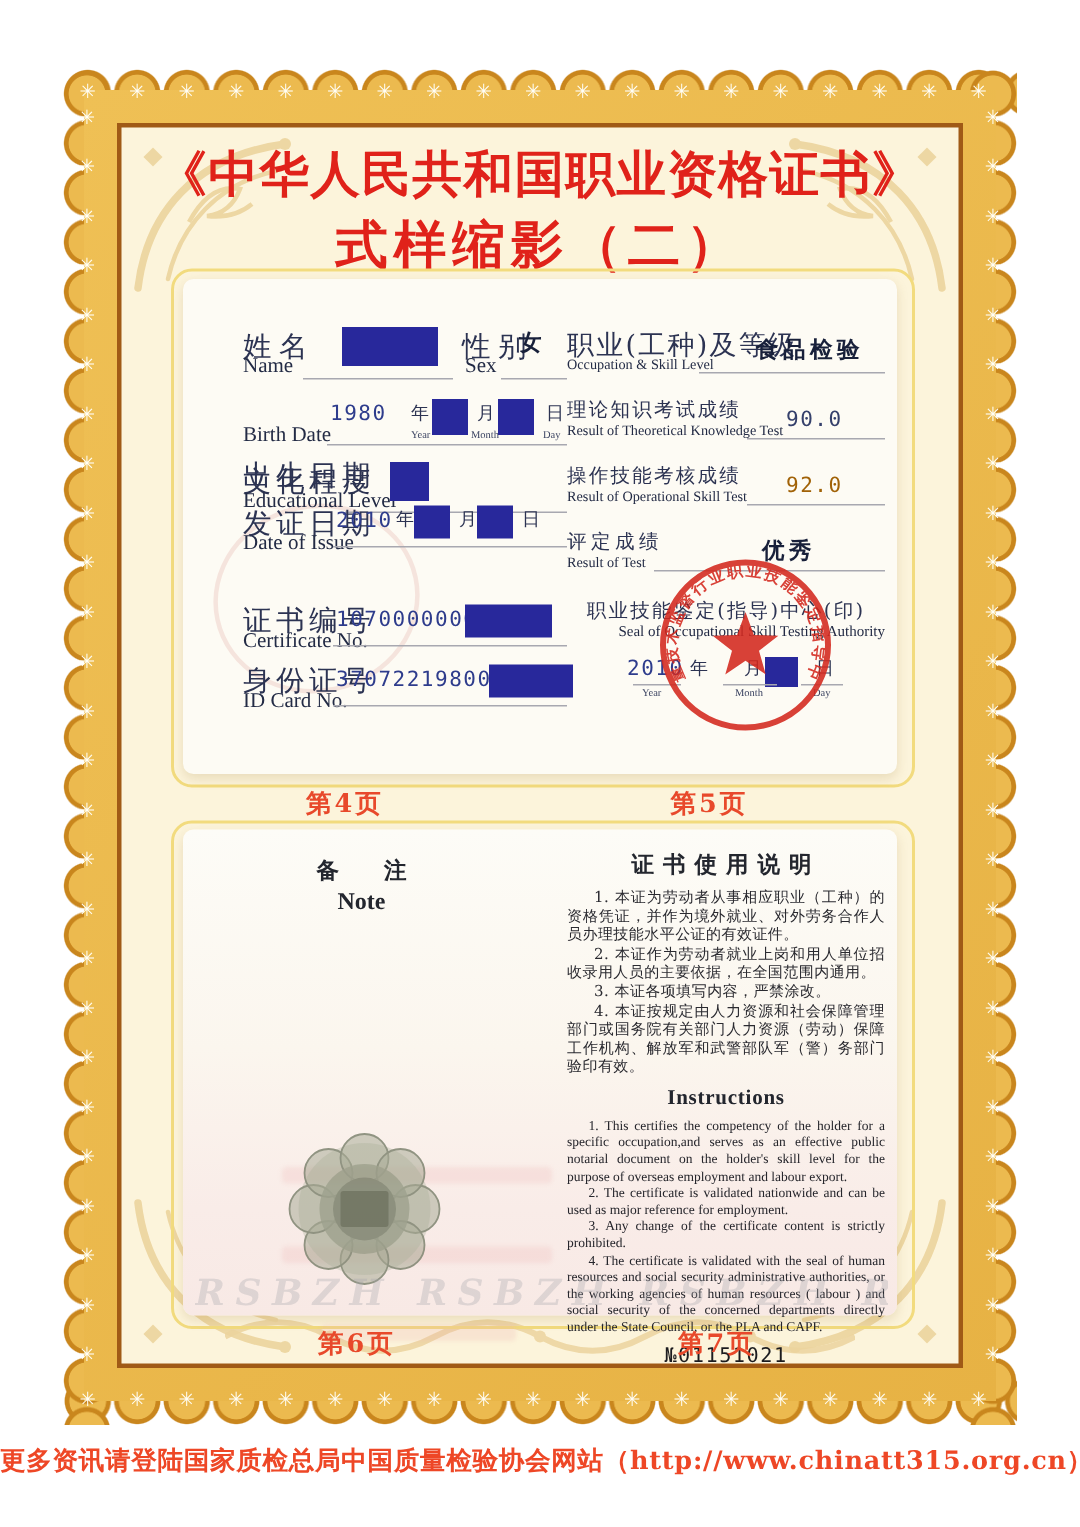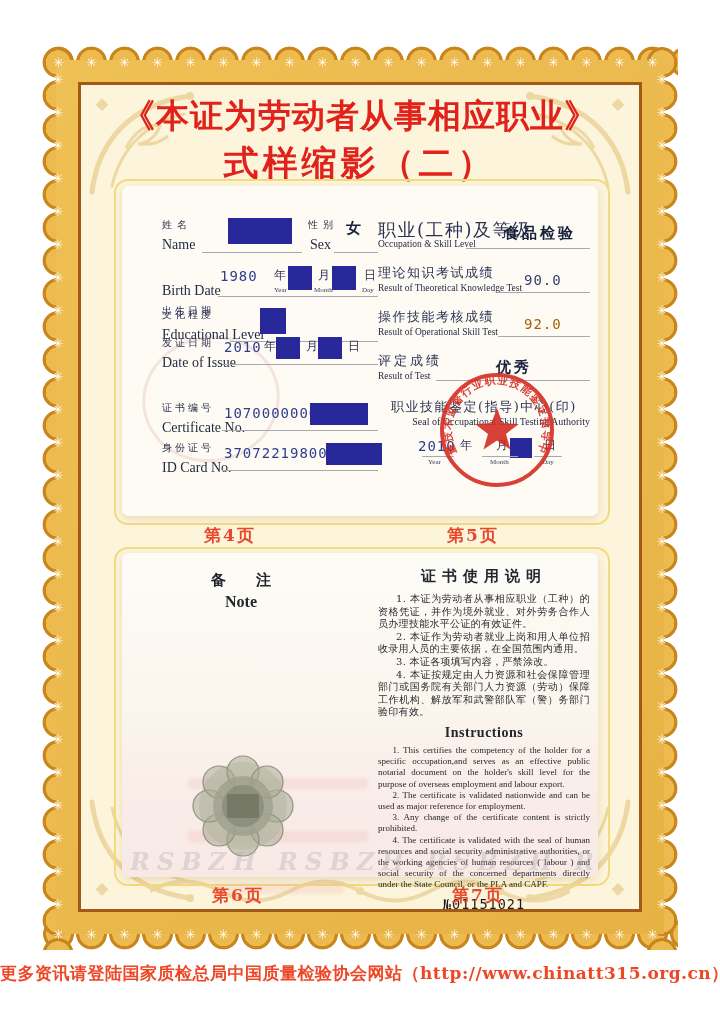--- a/index.html
+++ b/index.html
@@ -37,21 +37,21 @@
   .sf1{left:114px;top:179px;width:492px;height:342px;}
   .sf2{left:114px;top:547px;width:492px;height:335px;}
   .sheet{position:absolute;border-radius:7px;box-shadow:0 3px 8px rgba(150,110,40,.18);}
   .sheet1{left:122px;top:186px;width:476px;height:330px;background:#fdfbf4;}
   .sheet2{left:122px;top:553px;width:476px;height:324px;
     background:linear-gradient(180deg,#fdfcf7 0%,#fbf6ee 45%,#f9ece8 78%,#f8e9e5 100%);}
   .pagelbl{position:absolute;transform:translateX(-50%);color:#e8492b;
     font-size:17px;font-weight:600;letter-spacing:2px;white-space:nowrap;}
   
   .abs{position:absolute;white-space:nowrap;}
-  .zh{font-size:10px;color:#2c3352;letter-spacing:5px;}
+  .zh{font-size:19px;color:#2c3352;letter-spacing:5px;}
   .zh.t{letter-spacing:1.5px;font-size:13px;}
   .en{font-family:"Liberation Serif",serif;font-size:14px;color:#232b45;}
   .en.s{font-size:9.5px;}
   .sub{font-family:"Liberation Serif",serif;font-size:7px;color:#3a4260;}
   .unit{font-size:12px;color:#2c3352;}
   .num{font-family:"DejaVu Sans Mono","Liberation Mono",monospace;font-size:14px;
        color:#2e3c8c;letter-spacing:1px;}
   .hand{font-size:15px;font-weight:600;color:#18203a;letter-spacing:3px;}
   .redact{position:absolute;background:#28289b;}
   .uline{position:absolute;height:1px;background:#a8a8b0;}
@@ -210,21 +210,21 @@
     <rect x="12" y="12" width="9" height="9" transform="rotate(45 16 16)" fill="#ecd49e"></rect>
     <circle cx="104" cy="8" r="4" fill="#ecd49e"></circle>
   </svg>
   <svg class="vine" viewBox="0 0 420 30">
     <path d="M0 15 Q 35 -4 70 15 T 140 15 T 210 15 T 280 15 T 350 15 T 420 15" stroke="#ecd49e" stroke-width="4" fill="none"></path>
     <circle cx="70" cy="15" r="4" fill="#ecd49e"></circle>
       <circle cx="210" cy="15" r="4" fill="#ecd49e"></circle>
     <circle cx="350" cy="15" r="4" fill="#ecd49e"></circle>
   </svg>
 
-  <div class="title1">《本证为劳动者从事相应职业》</div>
+  <div class="title1">《中华人民共和国职业资格证书》</div>
   <div class="title2">式样缩影（二）</div>
 
   <div class="sheet-frame sf1"></div>
   <div class="sheet sheet1">
     <div class="ghost-stamp"></div>
 
     <span class="abs zh" style="left:40px;top:32px;">姓名</span>
     <span class="abs en" style="left:40px;top:51px;">Name</span>
     <div class="redact" style="left:106px;top:32px;width:64px;height:26px;"></div>
     <div class="uline" style="left:80px;top:66px;width:100px;"></div>
@@ -283,21 +283,21 @@
     <span class="abs num" style="left:402px;top:86px;color:#35406b;">90.0</span>
     <div class="uline" style="left:376px;top:106px;width:92px;"></div>
 
     <span class="abs zh t" style="left:256px;top:122px;">操作技能考核成绩</span>
     <span class="abs en s" style="left:256px;top:141px;">Result of Operational Skill Test</span>
     <span class="abs num" style="left:402px;top:130px;color:#a16207;">92.0</span>
     <div class="uline" style="left:376px;top:150px;width:92px;"></div>
 
     <span class="abs zh t" style="left:256px;top:166px;letter-spacing:3px;">评定成绩</span>
     <span class="abs en s" style="left:256px;top:185px;">Result of Test</span>
-    <span class="abs hand" style="left:374px;top:172px;">优秀</span>
+    <span class="abs hand" style="left:386px;top:172px;">优秀</span>
     <div class="uline" style="left:314px;top:194px;width:154px;"></div>
 
     <div class="abs zh t" style="left:256px;top:212px;width:212px;text-align:center;white-space:nowrap;">职业技能鉴定(指导)中心(印)</div>
     <div class="abs en" style="left:256px;top:230px;width:212px;text-align:right;font-size:10px;">Seal of Occupational Skill Testing Authority</div>
     <span class="abs num" style="left:296px;top:252px;">2010</span>
     <span class="abs unit" style="left:338px;top:251px;">年</span>
     <span class="abs unit" style="left:374px;top:251px;">月</span>
     <div class="redact" style="left:388px;top:252px;width:22px;height:20px;"></div>
     <span class="abs unit" style="left:422px;top:251px;">日</span>
     <span class="abs sub" style="left:306px;top:272px;">Year</span>

